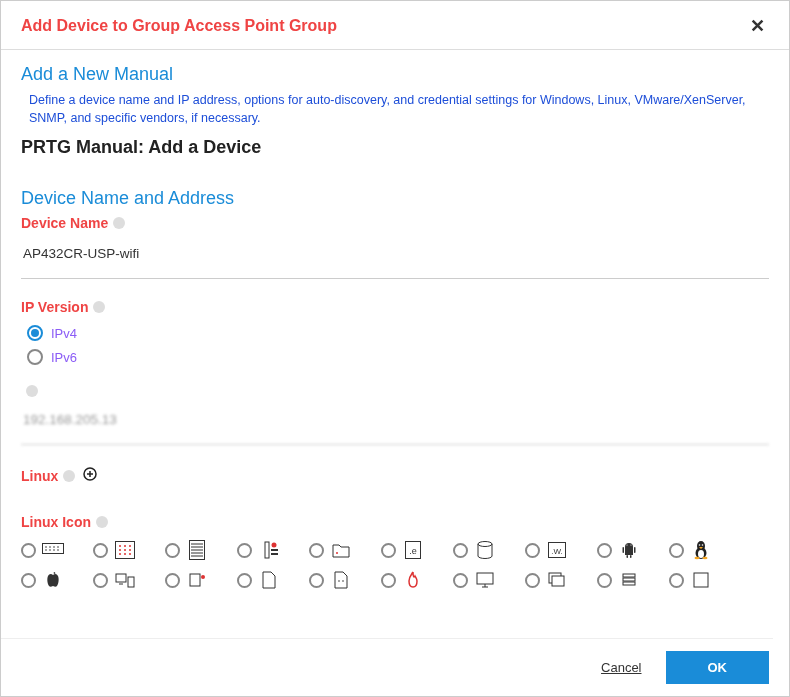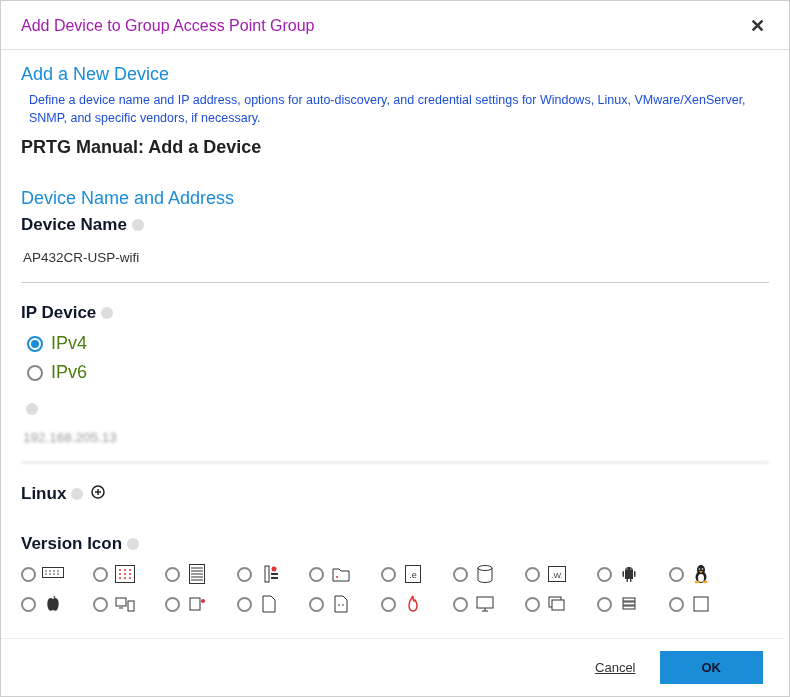--- a/index.html
+++ b/index.html
@@ -19,22 +19,22 @@
     }
     .dialog-header {
       padding: 14px 20px 12px 20px;
       border-bottom: 1px solid #ddd;
       display: flex;
       justify-content: space-between;
       align-items: center;
     }
     .dialog-title {
       font-size: 16px;
-      font-weight: 400;
-      color: #a21caf;
+      font-weight: 700;
+      color: #ef4444;
     }
     .close-btn {
       font-size: 18px;
       font-weight: bold;
       cursor: pointer;
       color: #333;
       background: none;
       border: none;
       padding: 0 4px;
     }
@@ -63,23 +63,23 @@
       margin-bottom: 28px;
       display: block;
     }
     .section2 {
       margin-top: 30px;
     }
     .field-group {
       margin-bottom: 20px;
     }
     .field-label {
-      font-size: 17px;
+      font-size: 14px;
       font-weight: 600;
-      color: #0f172a;
+      color: #ef4444;
       display: inline-flex;
       align-items: center;
       margin-bottom: 10px;
     }
     .info-icon {
       display: inline-block;
       margin-left: 5px;
       width: 12px;
       height: 12px;
       border-radius: 50%;
@@ -122,22 +122,22 @@
     .radio-circle.selected {
       border-color: #1a8cd8;
     }
     .radio-dot {
       width: 8px;
       height: 8px;
       background: #1a8cd8;
       border-radius: 50%;
     }
     .radio-label {
-      font-size: 18px;
-      color: #4d7c0f;
+      font-size: 13px;
+      color: #8b5cf6;
     }
     .tags-add {
       display: inline-flex;
       align-items: center;
       justify-content: center;
       width: 18px;
       height: 18px;
       font-weight: bold;
       font-size: 16px;
       color: #222;
@@ -167,75 +167,75 @@
       width: 22px;
       height: 20px;
       display: flex;
       align-items: center;
       justify-content: center;
     }
     .dialog-footer {
       position: absolute;
       bottom: 0;
       left: 0;
-      right: 6px;
-      padding: 12px 20px;
+      right: 16px;
+      padding: 12px 4px;
       display: flex;
       justify-content: flex-end;
       align-items: center;
       gap: 24px;
       border-top: 1px solid #eee;
       background: #fff;
     }
     .cancel-link {
       color: #333;
       text-decoration: underline;
       cursor: pointer;
       font-size: 13px;
     }
     .ok-btn {
       background: #1a8cd8;
-      color: #0f172a;
+      color: #ffffff;
       border: none;
       padding: 9px 42px;
       font-size: 13px;
       font-weight: 600;
       cursor: pointer;
     }
     svg { display: block; }
   </style>
 </head>
 <body>
 
 <div class="dialog-header">
   <div class="dialog-title">Add Device to Group Access Point Group</div>
   <button class="close-btn">
     <span>✕</span>
   </button>
 </div>
 
 <div class="dialog-body">
-  <div class="section-title">Add a New Device</div>
+  <div class="section-title">Add a New Manual</div>
   <div class="section-desc">Define a device name and IP address, options for auto-discovery, and credential settings for Windows, Linux, VMware/XenServer, SNMP, and specific vendors, if necessary.</div>
   <span class="manual-link">PRTG Manual: Add a Device</span>
 
   <div class="section2">
     <div class="section-title">Device Name and Address</div>
 
     <div class="field-group">
       <div class="field-label">
         <span>Device Name</span>
         <span class="info-icon"></span>
       </div>
       <input type="text" class="text-input" value="AP432CR-USP-wifi" style="">
     </div>
 
     <div class="field-group">
       <div class="field-label">
-        <span>IP Device</span>
+        <span>IP Version</span>
         <span class="info-icon"></span>
       </div>
       <div class="radio-group">
         <div class="radio-item">
           <div class="radio-circle selected">
               <div class="radio-dot"></div>
             </div>
           <span class="radio-label">IPv4</span>
         </div>
         <div class="radio-item">
@@ -261,21 +261,21 @@
         <svg width="14" height="14" viewBox="0 0 14 14">
           <circle cx="7" cy="7" r="6" fill="none" stroke="#222" stroke-width="1.5"></circle>
           <line x1="7" y1="4" x2="7" y2="10" stroke="#222" stroke-width="1.5"></line>
           <line x1="4" y1="7" x2="10" y2="7" stroke="#222" stroke-width="1.5"></line>
         </svg>
       </div>
     </div>
 
     <div class="field-group">
       <div class="field-label">
-        <span>Version Icon</span>
+        <span>Linux Icon</span>
         <span class="info-icon"></span>
       </div>
       <div class="icon-grid">
 
         <div class="icon-option">
           <div class="icon-radio"></div>
           <div class="icon-glyph">
             <svg width="22" height="14" viewBox="0 0 22 14">
                 <rect x="0.5" y="0.5" width="21" height="10" fill="none" stroke="#333"></rect>
                 <circle cx="4" cy="4" r="0.8" fill="#333"></circle>

